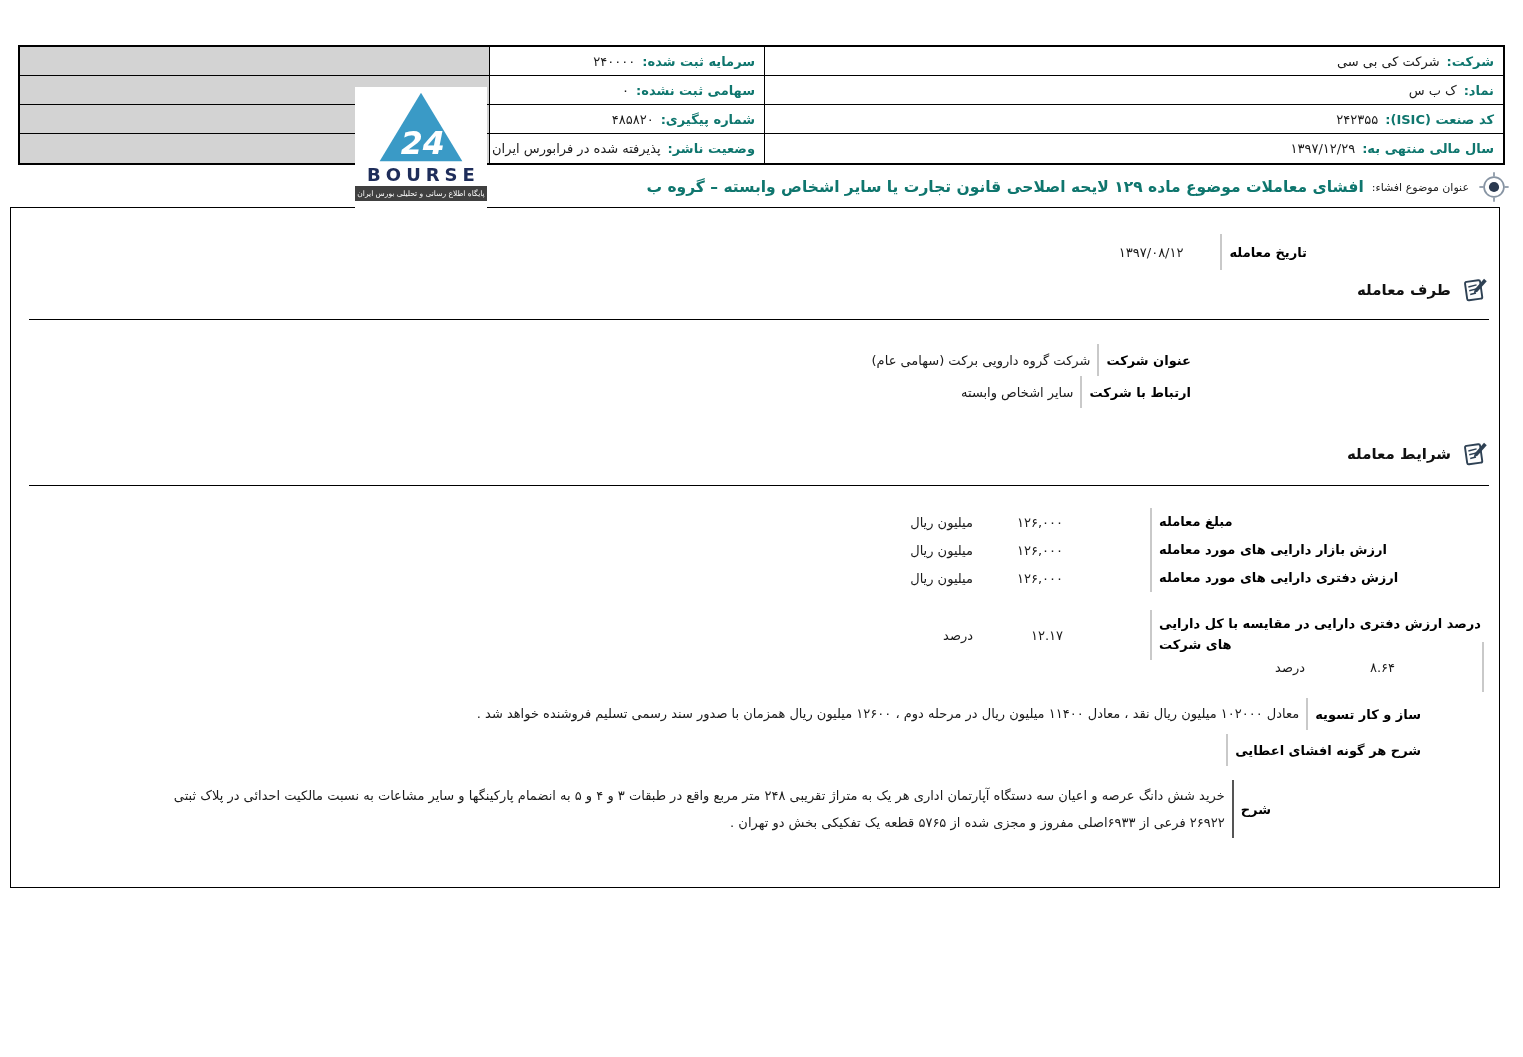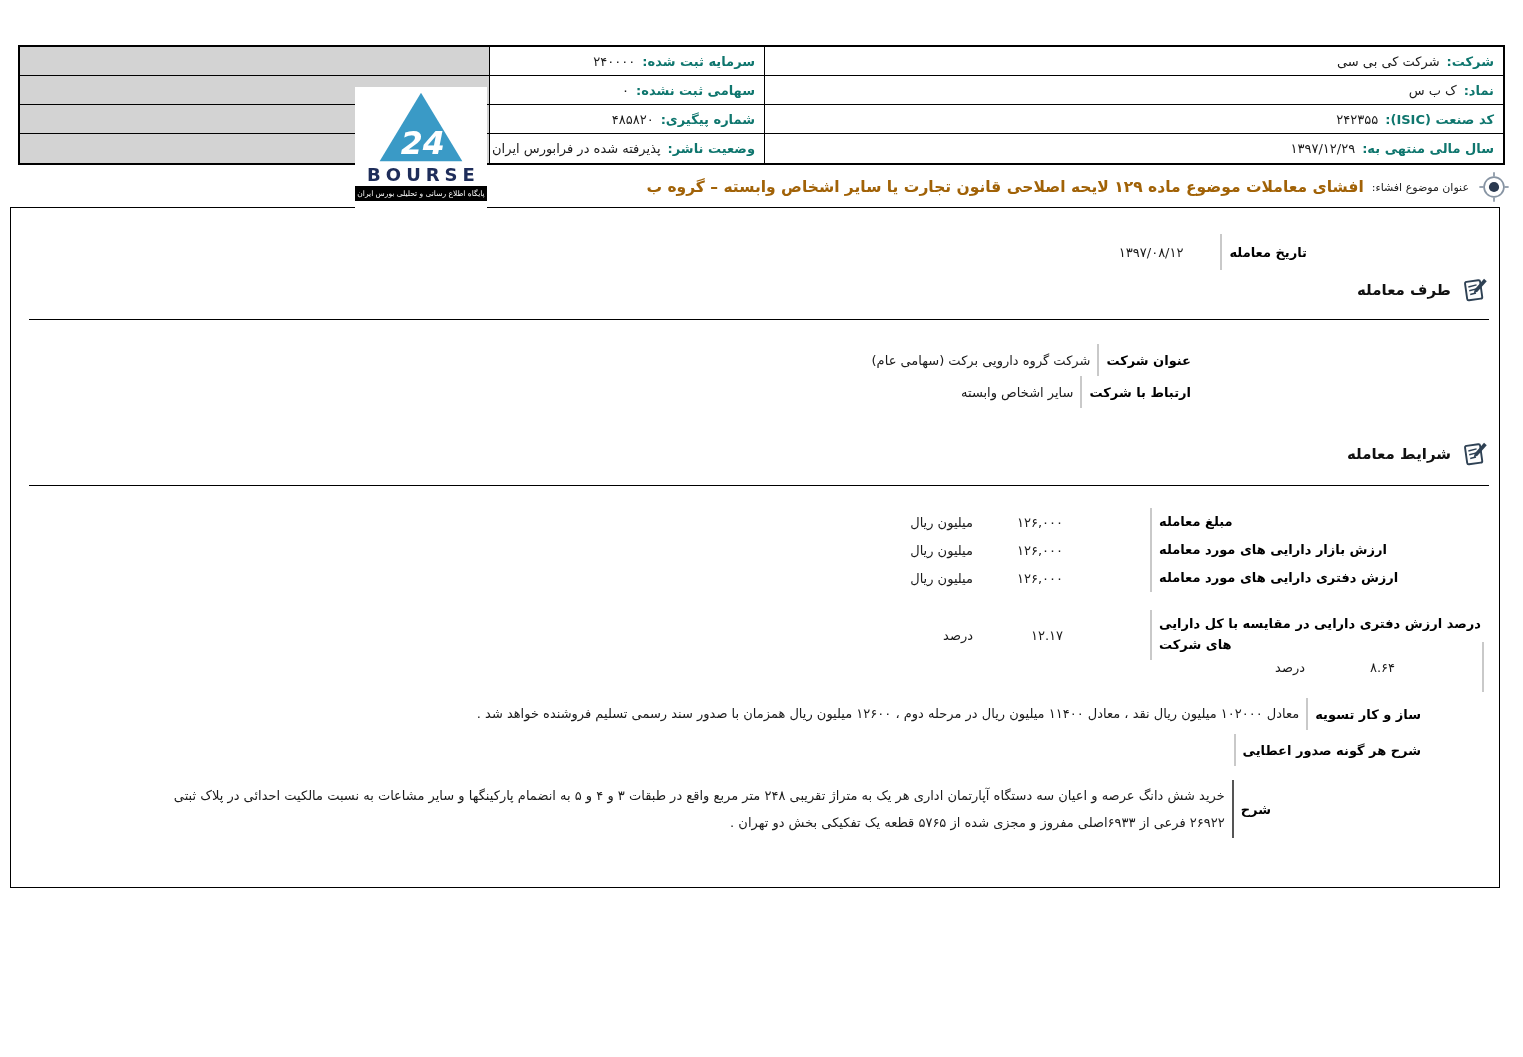--- a/index.html
+++ b/index.html
@@ -13,26 +13,26 @@
   .ht-gray { width:470px; background:#d3d3d3; border-right:1px solid #000; }
   .ht-mid { width:275px; background:#fff; border-right:1px solid #000; }
   .ht-right { flex:1; background:#fff; }
   .ht-cell { display:flex; direction:rtl; align-items:center; gap:7px; padding:0 9px; font-size:13px; white-space:nowrap; }
   .ht-cell b { font-weight:bold; color:#0f766e; }
 
   
   .logo-box { position:absolute; left:355px; top:87px; width:132px; height:125px; background:#fff; z-index:5; display:flex; flex-direction:column; align-items:center; }
   .logo-tri { margin-top:2px; }
   .logo-word { font-size:18px; font-weight:bold; color:#1e2d5a; letter-spacing:5px; line-height:1; margin:1px 0 2px 0; padding-left:5px; }
-  .logo-tag { width:100%; background:#000000; color:#fff; font-size:7.5px; text-align:center; padding:3px 0; direction:rtl; }
+  .logo-tag { width:100%; background:#404040; color:#fff; font-size:7.5px; text-align:center; padding:3px 0; direction:rtl; }
 
   
   .subject { position:absolute; top:168px; right:12px; height:38px; display:flex; direction:rtl; align-items:center; gap:8px; }
   .subject-label { font-size:11px; color:#222; }
-  .subject-title { font-size:15.5px; font-weight:bold; color:#a16207; }
+  .subject-title { font-size:15.5px; font-weight:bold; color:#0f766e; }
 
   
   .main-box { position:absolute; left:10px; top:207px; width:1490px; height:681px; border:1.5px solid #000; background:#fff; }
   .f-row { position:absolute; left:0; right:0; display:flex; direction:rtl; align-items:center; font-size:13px; }
   .f-label { font-weight:bold; color:#000; }
   .vsep { width:2px; background:#c9c9c9; align-self:stretch; margin:0 7px; }
   .vsep.dark { background:#555; }
 
   .date-row { top:26px; height:36px; padding-right:192px; }
   .date-val { width:160px; direction:ltr; text-align:right; padding-right:30px; }
@@ -210,21 +210,21 @@
       <span class="t-val">۸.۶۴</span>
       <span class="t-unit">درصد</span>
     </div>
 
     <div class="f-row long-row settle-row">
       <span class="f-label">ساز و کار تسویه</span>
       <span class="vsep"></span>
       <span class="long-val">معادل ۱۰۲۰۰۰ میلیون ریال نقد ، معادل ۱۱۴۰۰ میلیون ریال در مرحله دوم ، ۱۲۶۰۰ میلیون ریال همزمان با صدور سند رسمی تسلیم فروشنده خواهد شد .</span>
     </div>
     <div class="f-row long-row discount-row">
-      <span class="f-label">شرح هر گونه صدور اعطایی</span>
+      <span class="f-label">شرح هر گونه افشای اعطایی</span>
       <span class="vsep"></span>
     </div>
     <div class="f-row desc-row">
       <span class="f-label">شرح</span>
       <span class="vsep dark"></span>
       <span class="desc-val">خرید شش دانگ عرصه و اعیان سه دستگاه آپارتمان اداری هر یک به متراژ تقریبی ۲۴۸ متر مربع واقع در طبقات ۳ و ۴ و ۵ به انضمام پارکینگها و سایر مشاعات به نسبت مالکیت احدائی در پلاک ثبتی ۲۶۹۲۲ فرعی از ۶۹۳۳اصلی مفروز و مجزی شده از ۵۷۶۵ قطعه یک تفکیکی بخش دو تهران .</span>
     </div>
 
   </div>
 </div>

